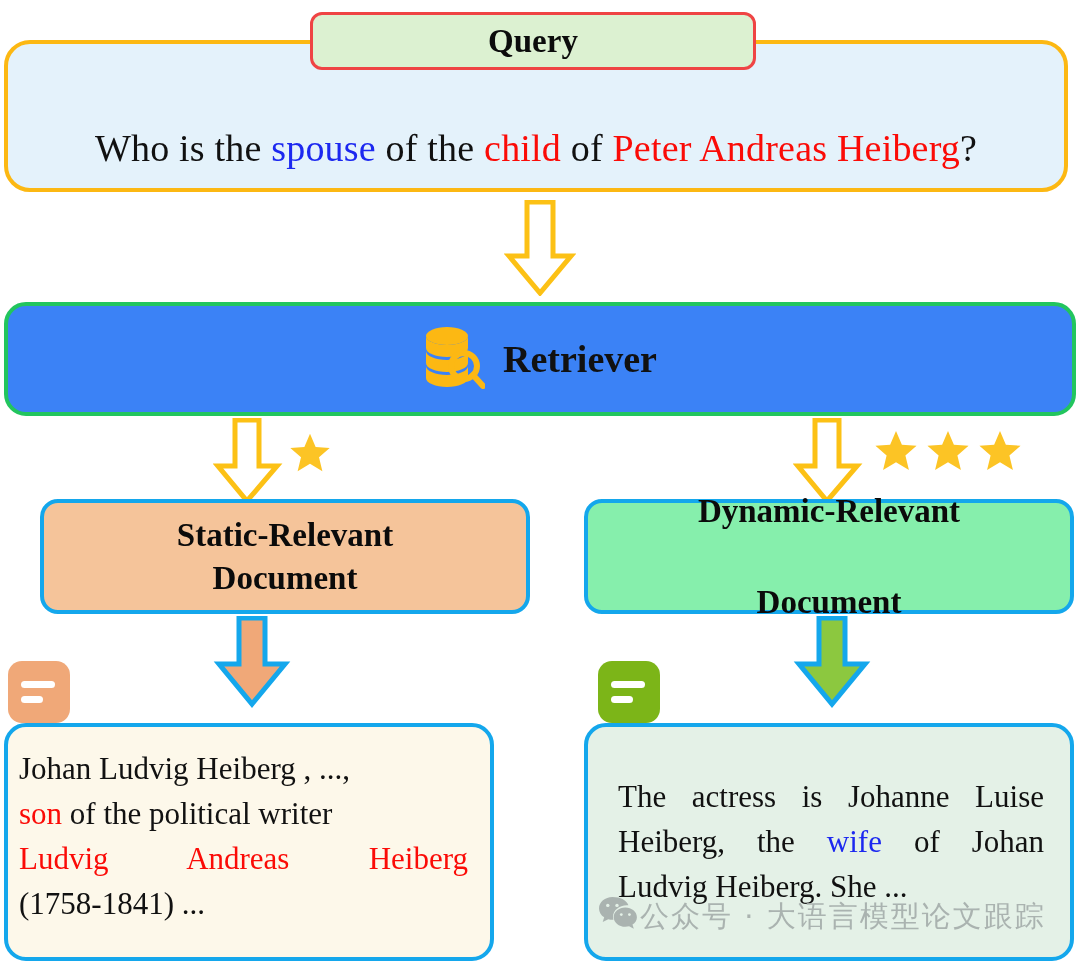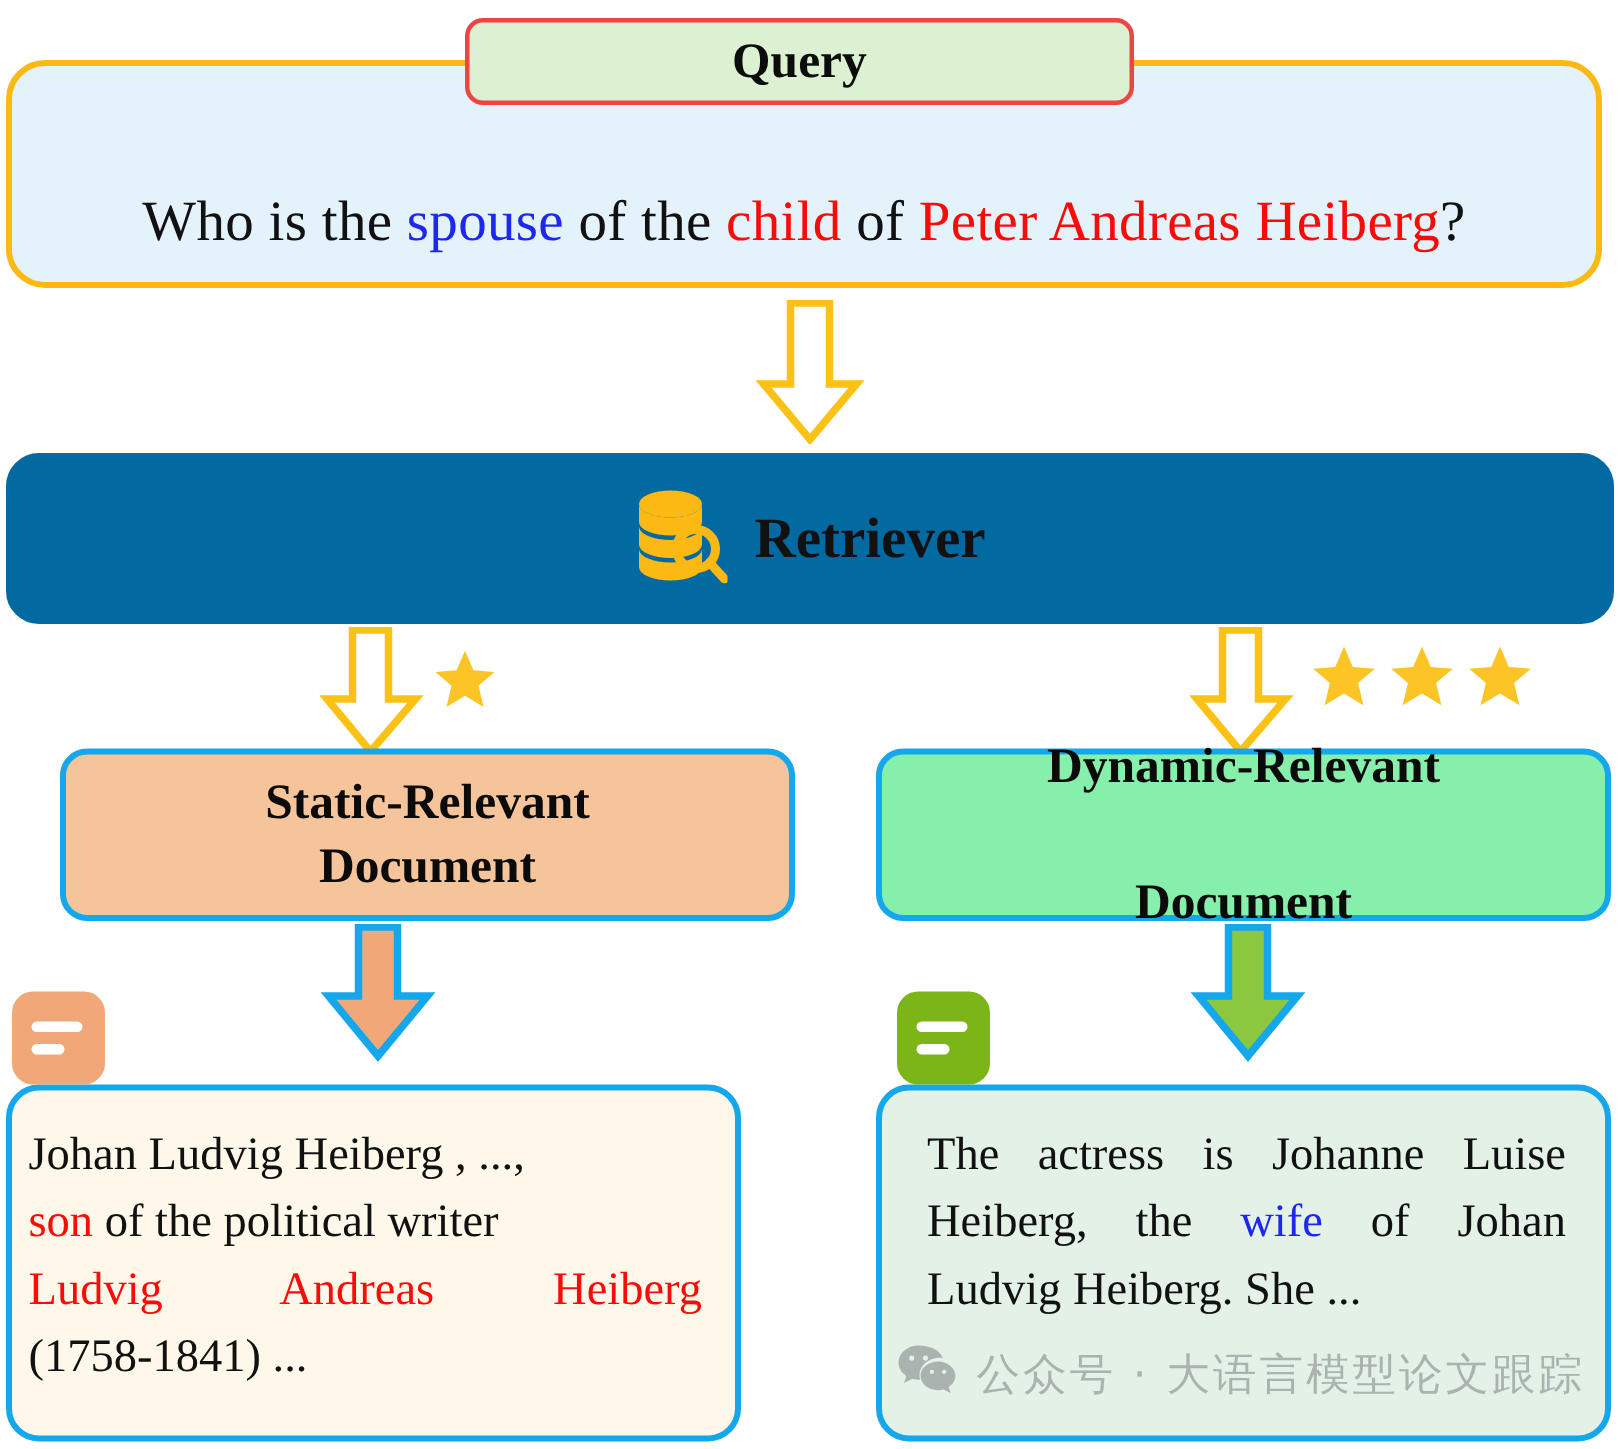--- a/index.html
+++ b/index.html
@@ -71,22 +71,22 @@
   .arrow svg { display: block; }
 
   
   .retriever-box {
     position: absolute;
     left: 4px;
     top: 302px;
     width: 1072px;
     height: 114px;
     box-sizing: border-box;
-    background: #0369a1;
-    border: 4px solid #0369a1;
+    background: #3b82f6;
+    border: 4px solid #22c55e;
     border-radius: 22px;
     display: flex;
     align-items: center;
     justify-content: center;
     gap: 18px;
   }
   .retriever-label {
     font-weight: bold;
     font-size: 38px;
     color: #111111;
@@ -138,20 +138,21 @@
     top: 20px;
     font-size: 31px;
     line-height: 1.45;
     color: #111111;
   }
   .passage.dynamic .passage-text {
     text-align: justify;
     text-align-last: left;
     left: 30px;
     right: 26px;
+    margin-top: 28px;
   }
   .passage.static .passage-text .ln3 {
     display: block;
     text-align: justify;
     text-align-last: justify;
     width: 100%;
   }
 
   
   .doc-badge {
@@ -177,21 +178,21 @@
   .doc-badge .bar.long  { width: 34px; }
   .doc-badge .bar.short { width: 22px; }
 
   
   .watermark {
     position: absolute;
     left: 598px;
     top: 896px;
     display: flex;
     align-items: center;
-    gap: 13px;
+    gap: 2px;
     color: #aab3b0;
     font-family: "DejaVu Sans", "Liberation Sans", sans-serif;
     font-size: 29px;
     letter-spacing: 2px;
     white-space: nowrap;
   }
   .wechat-icon { display: block; }
 </style>
 </head>
 <body>

